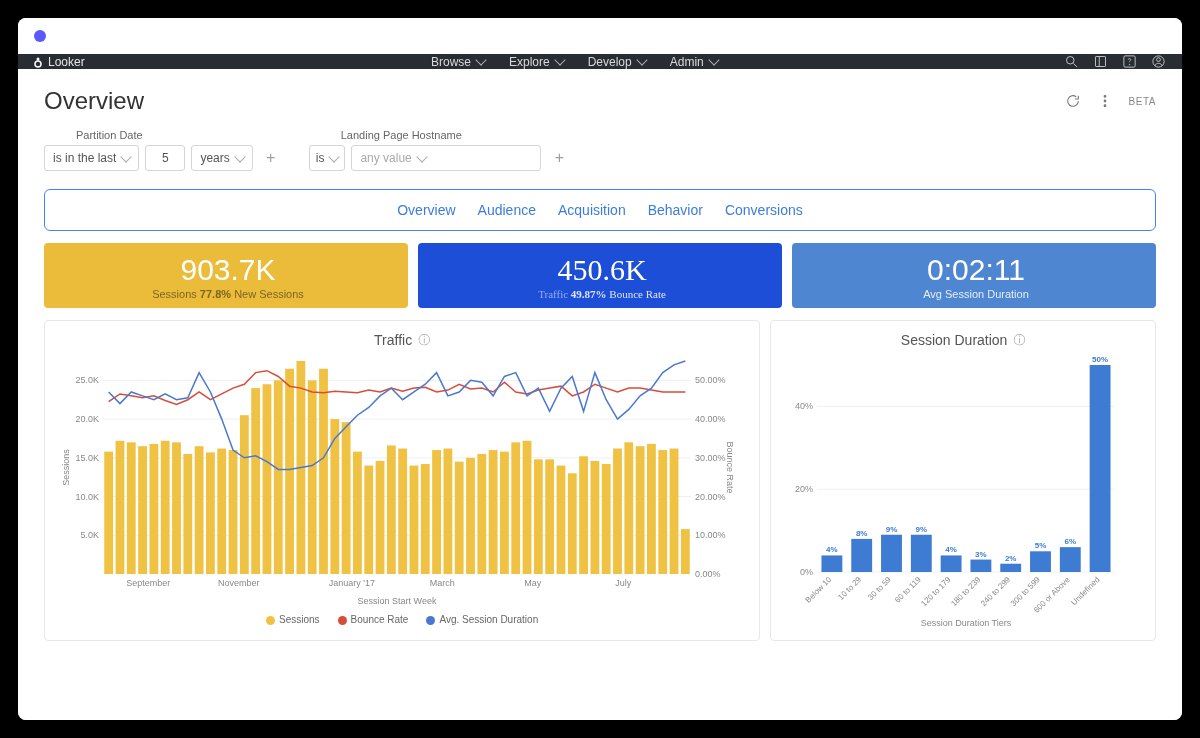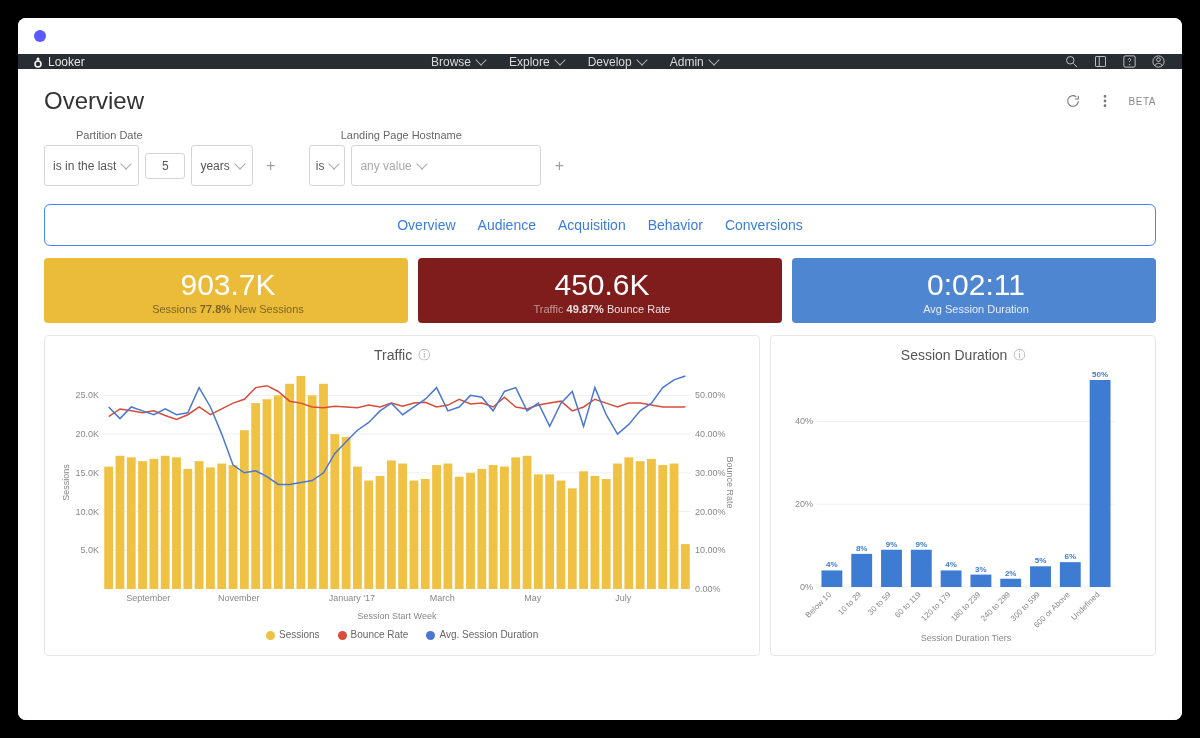--- a/index.html
+++ b/index.html
@@ -20,36 +20,36 @@
 .page-header { display: flex; align-items: center; margin-bottom: 14px; }
 .page-title { font-size: 24px; font-weight: 400; color: #333; }
 .page-header .spacer { flex: 1; }
 .page-header .hicon { width: 16px; height: 16px; margin-left: 16px; cursor: pointer; stroke: #777; fill: none; stroke-width: 1.6; }
 .beta { font-size: 10px; color: #888; letter-spacing: 0.5px; margin-left: 16px; }
 
 .filters-row { display: flex; gap: 26px; margin-bottom: 18px; }
 .filter-group { display: flex; flex-direction: column; }
 .filter-label { font-size: 11px; color: #666; margin-bottom: 4px; padding-left: 32px; }
 .filter-controls { display: flex; align-items: center; gap: 6px; }
-.fselect { height: 41px; border: 1px solid #d3d5d8; border-radius: 3px; display: flex; align-items: center; padding: 0 8px; font-size: 12px; color: #555; gap: 6px; background: #fff; cursor: pointer; }
+.fselect { height: 26px; border: 1px solid #d3d5d8; border-radius: 3px; display: flex; align-items: center; padding: 0 8px; font-size: 12px; color: #555; gap: 6px; background: #fff; cursor: pointer; }
 .fselect.small { padding: 0 6px; }
 .finput { height: 26px; width: 40px; border: 1px solid #d3d5d8; border-radius: 3px; text-align: center; font-size: 12px; color: #555; }
 .plus-btn { width: 24px; height: 24px; border: none; background: none; color: #9aa0a6; font-size: 16px; cursor: pointer; }
 
 .tabs-card { border: 1.5px solid #4285f4; border-radius: 6px; display: flex; justify-content: center; gap: 22px; padding: 12px 0; margin-bottom: 12px; }
 .tabs-card a { color: #3b7ddc; font-size: 14px; text-decoration: none; cursor: pointer; }
 
 .kpi-row { display: flex; gap: 10px; margin-bottom: 12px; }
 .kpi { flex: 1; border-radius: 4px; color: #fff; text-align: center; padding: 10px 0 8px 4px; }
 .kpi .big { font-size: 30px; font-weight: 300; }
 .kpi .sub { font-size: 11px; opacity: 0.85; margin-top: 1px; }
 .kpi .sub strong { opacity: 1; }
 .kpi.yellow { background: #ebbb3a; }
 .kpi.yellow .sub { color: #6a5520; }
-.kpi.red { background: #7f1d1d; }
+.kpi.red { background: #1d4ed8; font-family: Liberation Serif, serif; }
 .kpi.blue { background: #4f86d1; }
 
 .charts-row { display: flex; gap: 10px; }
 .chart-card { border: 1px solid #e5e7ea; border-radius: 4px; padding: 10px 12px; }
 .chart-card.left { flex: 1 1 65%; }
 .chart-card.right { flex: 1 1 35%; }
 .chart-title { text-align: center; font-size: 14px; font-weight: 500; color: #555; margin-bottom: 6px; display: flex; justify-content: center; align-items: center; gap: 6px; }
 .chart-title .info-icon::before { content: "ⓘ"; color: #aaa; font-size: 12px; }
 svg.chart { display: block; }
 .axislab { font-size: 9px; fill: #888; }

